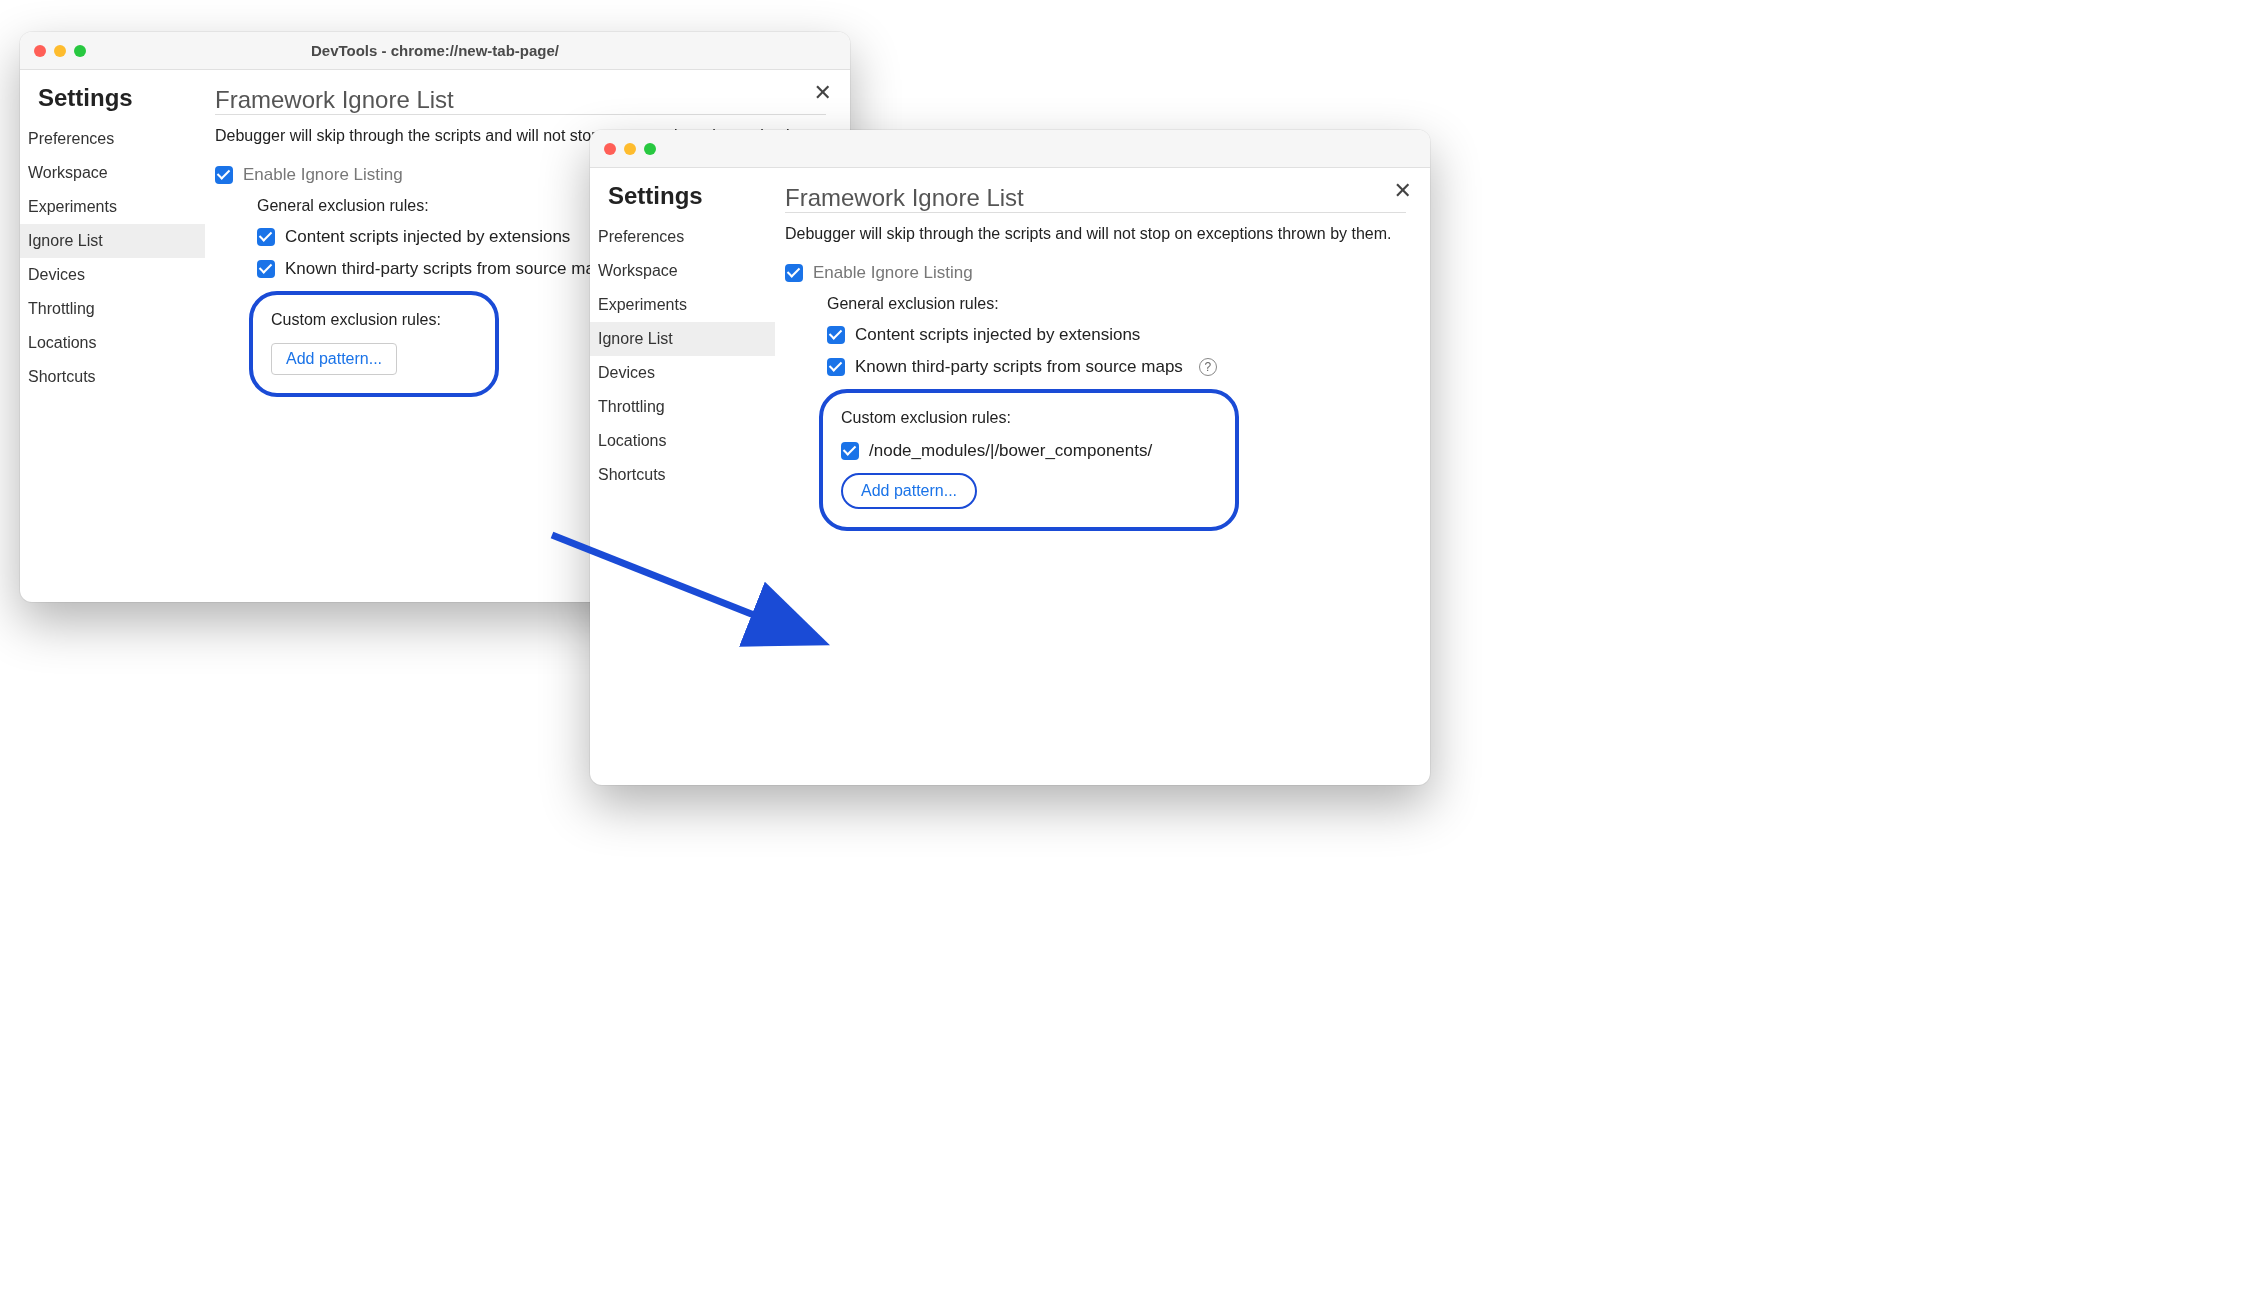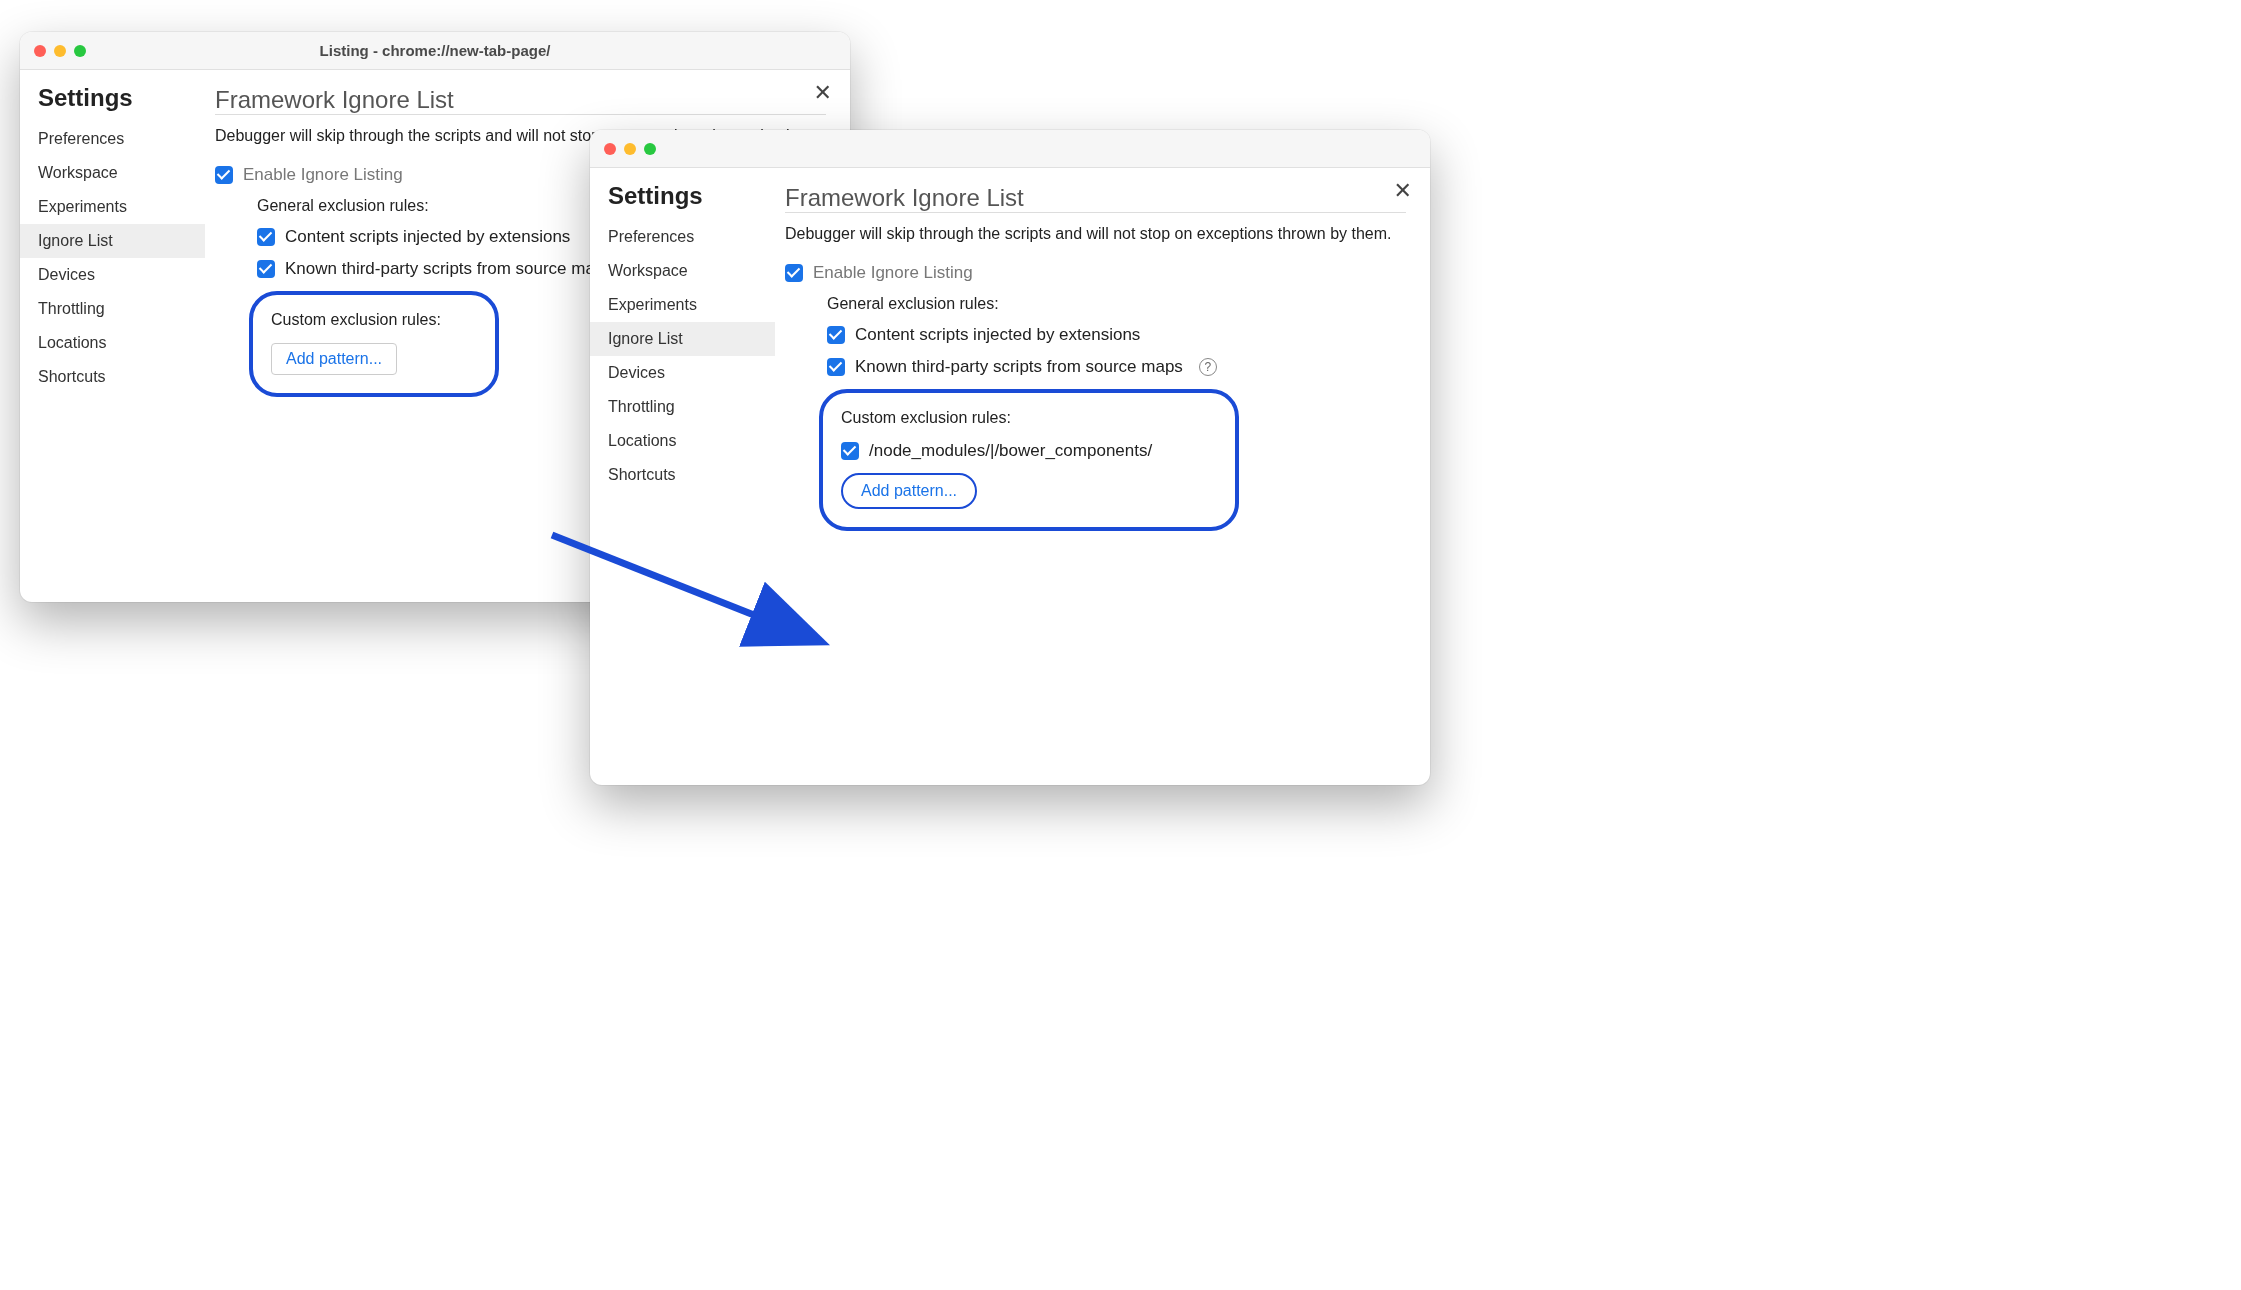--- a/index.html
+++ b/index.html
@@ -44,21 +44,21 @@
     font-weight: 600;
     color: #4a4a4a;
     pointer-events: none;
   }
   .win-body { display: flex; height: calc(100% - 38px); position: relative; }
   .sidebar { width: 185px; padding: 14px 0 0 0; flex-shrink: 0; }
   .sidebar-title { font-size: 24px; font-weight: 600; padding: 0 18px 10px; color:#222; }
   .sidebar-item {
     font-size: 16px;
     color: #333;
-    padding: 8px 18px;
+    padding: 8px 8px;
     cursor: pointer;
   }
   .sidebar-item.active { background: #eee; }
   .close-x {
     position: absolute;
     top: 12px;
     right: 18px;
     font-size: 22px;
     color: #444;
     cursor: pointer;
@@ -147,21 +147,21 @@
 </head>
 <body>
 
 <div class="window window-1">
   <div class="titlebar">
     <div class="traffic-lights">
       <div class="light red"></div>
       <div class="light yellow"></div>
       <div class="light green"></div>
     </div>
-    <div class="title-text">Listing - chrome://new-tab-page/</div>
+    <div class="title-text">DevTools - chrome://new-tab-page/</div>
   </div>
   <div class="win-body">
     <div class="close-x">✕</div>
     <div class="sidebar">
       <div class="sidebar-title">Settings</div>
       <div class="sidebar-item">Preferences</div>
       <div class="sidebar-item">Workspace</div>
       <div class="sidebar-item">Experiments</div>
       <div class="sidebar-item active">Ignore List</div>
       <div class="sidebar-item">Devices</div>

